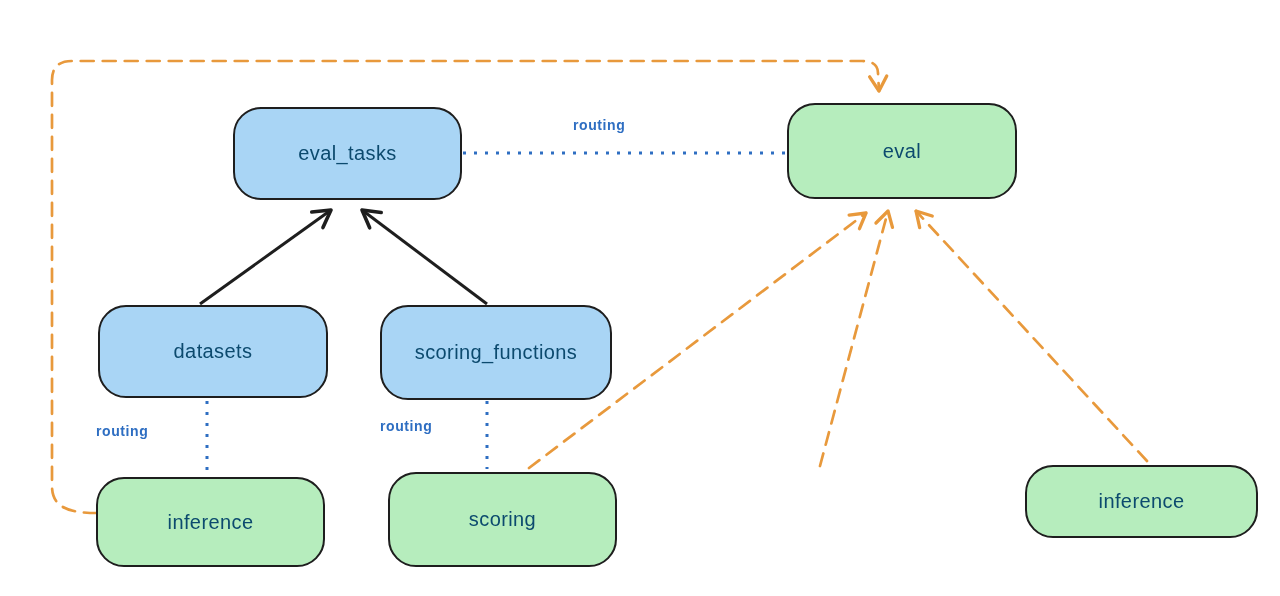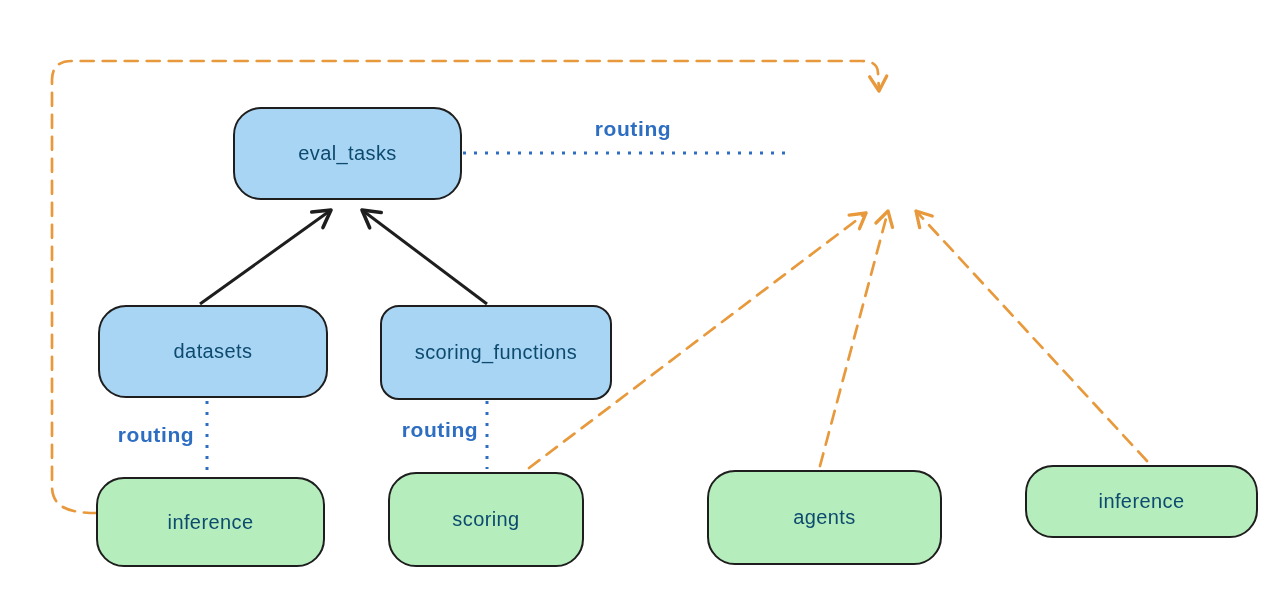--- a/index.html
+++ b/index.html
@@ -33,31 +33,30 @@
     font-size: 20px;
     color: #0c4a6e;
     letter-spacing: 0.4px;
   }
   .node.blue  { background: var(--registry-fill, #a9d5f5); }
   .node.green { background: var(--provider-fill, #b6edbd); }
 
   #node-eval_tasks        { left: 233px;  top: 107px; width: 229px; height: 93px; }
   #node-eval              { left: 787px;  top: 103px; width: 230px; height: 96px; }
   #node-datasets          { left: 98px;   top: 305px; width: 230px; height: 93px; }
-  #node-scoring_functions { left: 380px;  top: 305px; width: 232px; height: 95px; border-radius: 19px; }
+  #node-scoring_functions { left: 380px;  top: 305px; width: 232px; height: 95px; }
   #node-datasetio         { left: 96px;   top: 477px; width: 229px; height: 90px; }
-  #node-scoring           { left: 388px;  top: 472px; width: 196px; height: 95px; }
+  #node-scoring           { left: 388px;  top: 472px; width: 229px; height: 95px; }
   #node-agents            { left: 707px;  top: 470px; width: 235px; height: 95px; }
   #node-inference         { left: 1025px; top: 465px; width: 233px; height: 73px; }
 
   .edge-label {
     position: absolute;
     width: 120px;
-    text-align: center;
-    font-size: 21px;
+    font-size: 14px;
     font-weight: 600;
     letter-spacing: 0.6px;
     color: var(--routing-edge, #2e6ec2);
   }
   #routing-label-top  { left: 573px; top: 117px; }
   #routing-label-left { left: 96px;  top: 423px; width: 120px; }
   #routing-label-mid  { left: 380px; top: 418px; width: 120px; }
 
   .edge-solid  { stroke: var(--solid-edge, #1e1e1e); stroke-width: 3;   fill: none; }
   .edge-dotted { stroke: var(--routing-edge, #2e6ec2); stroke-width: 3; fill: none;
@@ -91,35 +90,35 @@
 
     <path class="edge-dashed" d="M 529 468 L 866 213" marker-end="url(#arrow-orange)"></path>
     <path class="edge-dashed" d="M 820 466 L 888 211" marker-end="url(#arrow-orange)"></path>
     <path class="edge-dashed" d="M 1147 461 L 916 211" marker-end="url(#arrow-orange)"></path>
     <path class="edge-dashed" d="M 97 513 C 66 513 52 506 52 486 L 52 80 Q 52 61 72 61 L 862 61 Q 878 61 878 73 L 879 91" marker-end="url(#arrow-orange)"></path>
   </svg>
 
   <div class="node blue" id="node-eval_tasks">
     <span>eval_tasks</span>
   </div>
+  <div class="node green" id="node-eval">
+    <span>eval</span>
+  </div>
   <div class="node blue" id="node-datasets">
     <span>datasets</span>
   </div>
   <div class="node blue" id="node-scoring_functions">
     <span>scoring_functions</span>
   </div>
   <div class="node green" id="node-datasetio">
     <span>inference</span>
   </div>
   <div class="node green" id="node-scoring">
     <span>scoring</span>
   </div>
-  <div class="node green" id="node-agents">
-    <span>agents</span>
-  </div>
   <div class="node green" id="node-inference">
     <span>inference</span>
   </div>
 
   <div class="edge-label" id="routing-label-top">routing</div>
   <div class="edge-label" id="routing-label-left">routing</div>
   <div class="edge-label" id="routing-label-mid">routing</div>
 
 </div>
 

